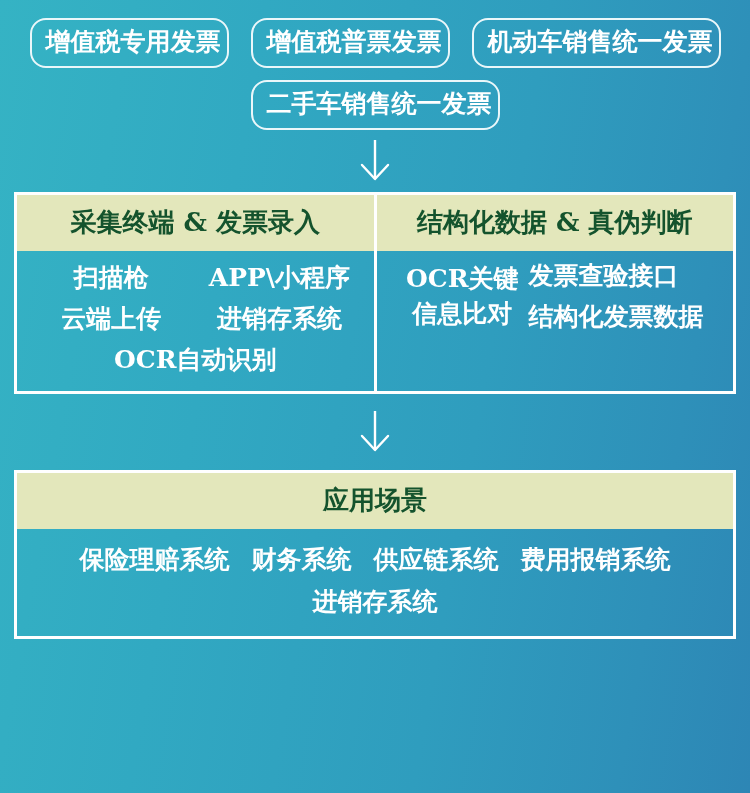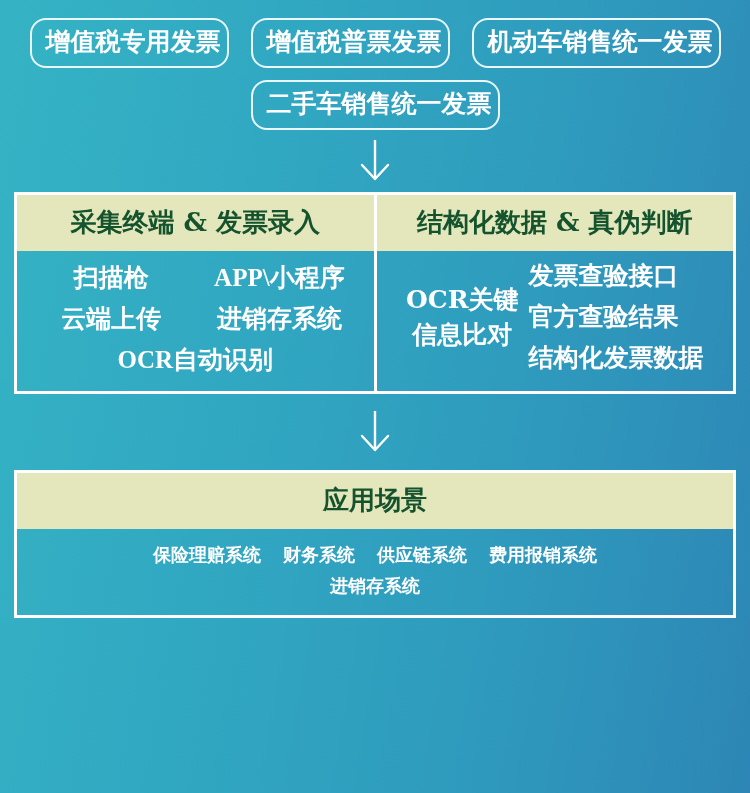--- a/index.html
+++ b/index.html
@@ -93,21 +93,20 @@
     grid-template-columns: 1fr 1fr;
     row-gap: 2px;
     align-items: center;
     justify-items: center;
     padding: 8px 10px 12px 10px;
   }
   .grid-left .cell {
     font-size: 25px;
     line-height: 1.55;
     white-space: nowrap;
-    font-family: Liberation Serif, serif;
   }
   .grid-left .cell.span2 {
     grid-column: 1 / span 2;
   }
 
   
   .split-right {
     display: flex;
     align-items: center;
     justify-content: center;
@@ -138,21 +137,21 @@
   .grid-bottom {
     display: flex;
     flex-wrap: wrap;
     justify-content: center;
     align-items: center;
     column-gap: 22px;
     row-gap: 4px;
     padding: 12px 8px 16px 8px;
   }
   .grid-bottom .cell {
-    font-size: 18px;
+    font-size: 25px;
     line-height: 1.5;
     white-space: nowrap;
   }
   .grid-bottom .cell.break-row {
     flex-basis: 100%;
     text-align: center;
   }
 </style>
 </head>
 <body>
@@ -189,21 +188,20 @@
 
   <div class="panel-half right">
     <div class="panel-header">结构化数据 &amp; 真伪判断</div>
     <div class="panel-body split-right">
       <div class="ocr-block">
         <div>OCR关键</div>
         <div>信息比对</div>
       </div>
       <div class="right-list">
         <div class="cell">发票查验接口</div>
-        <div class="cell">官方查验结果</div>
         <div class="cell">结构化发票数据</div>
       </div>
     </div>
   </div>
 
 </div>
 
 <div class="arrow-wrap" id="arrow-2">
   <svg class="arrow-svg" width="36" height="46" viewBox="0 0 36 46">
     <line x1="18" y1="2" x2="18" y2="40" stroke="#ffffff" stroke-width="2.4"></line>

